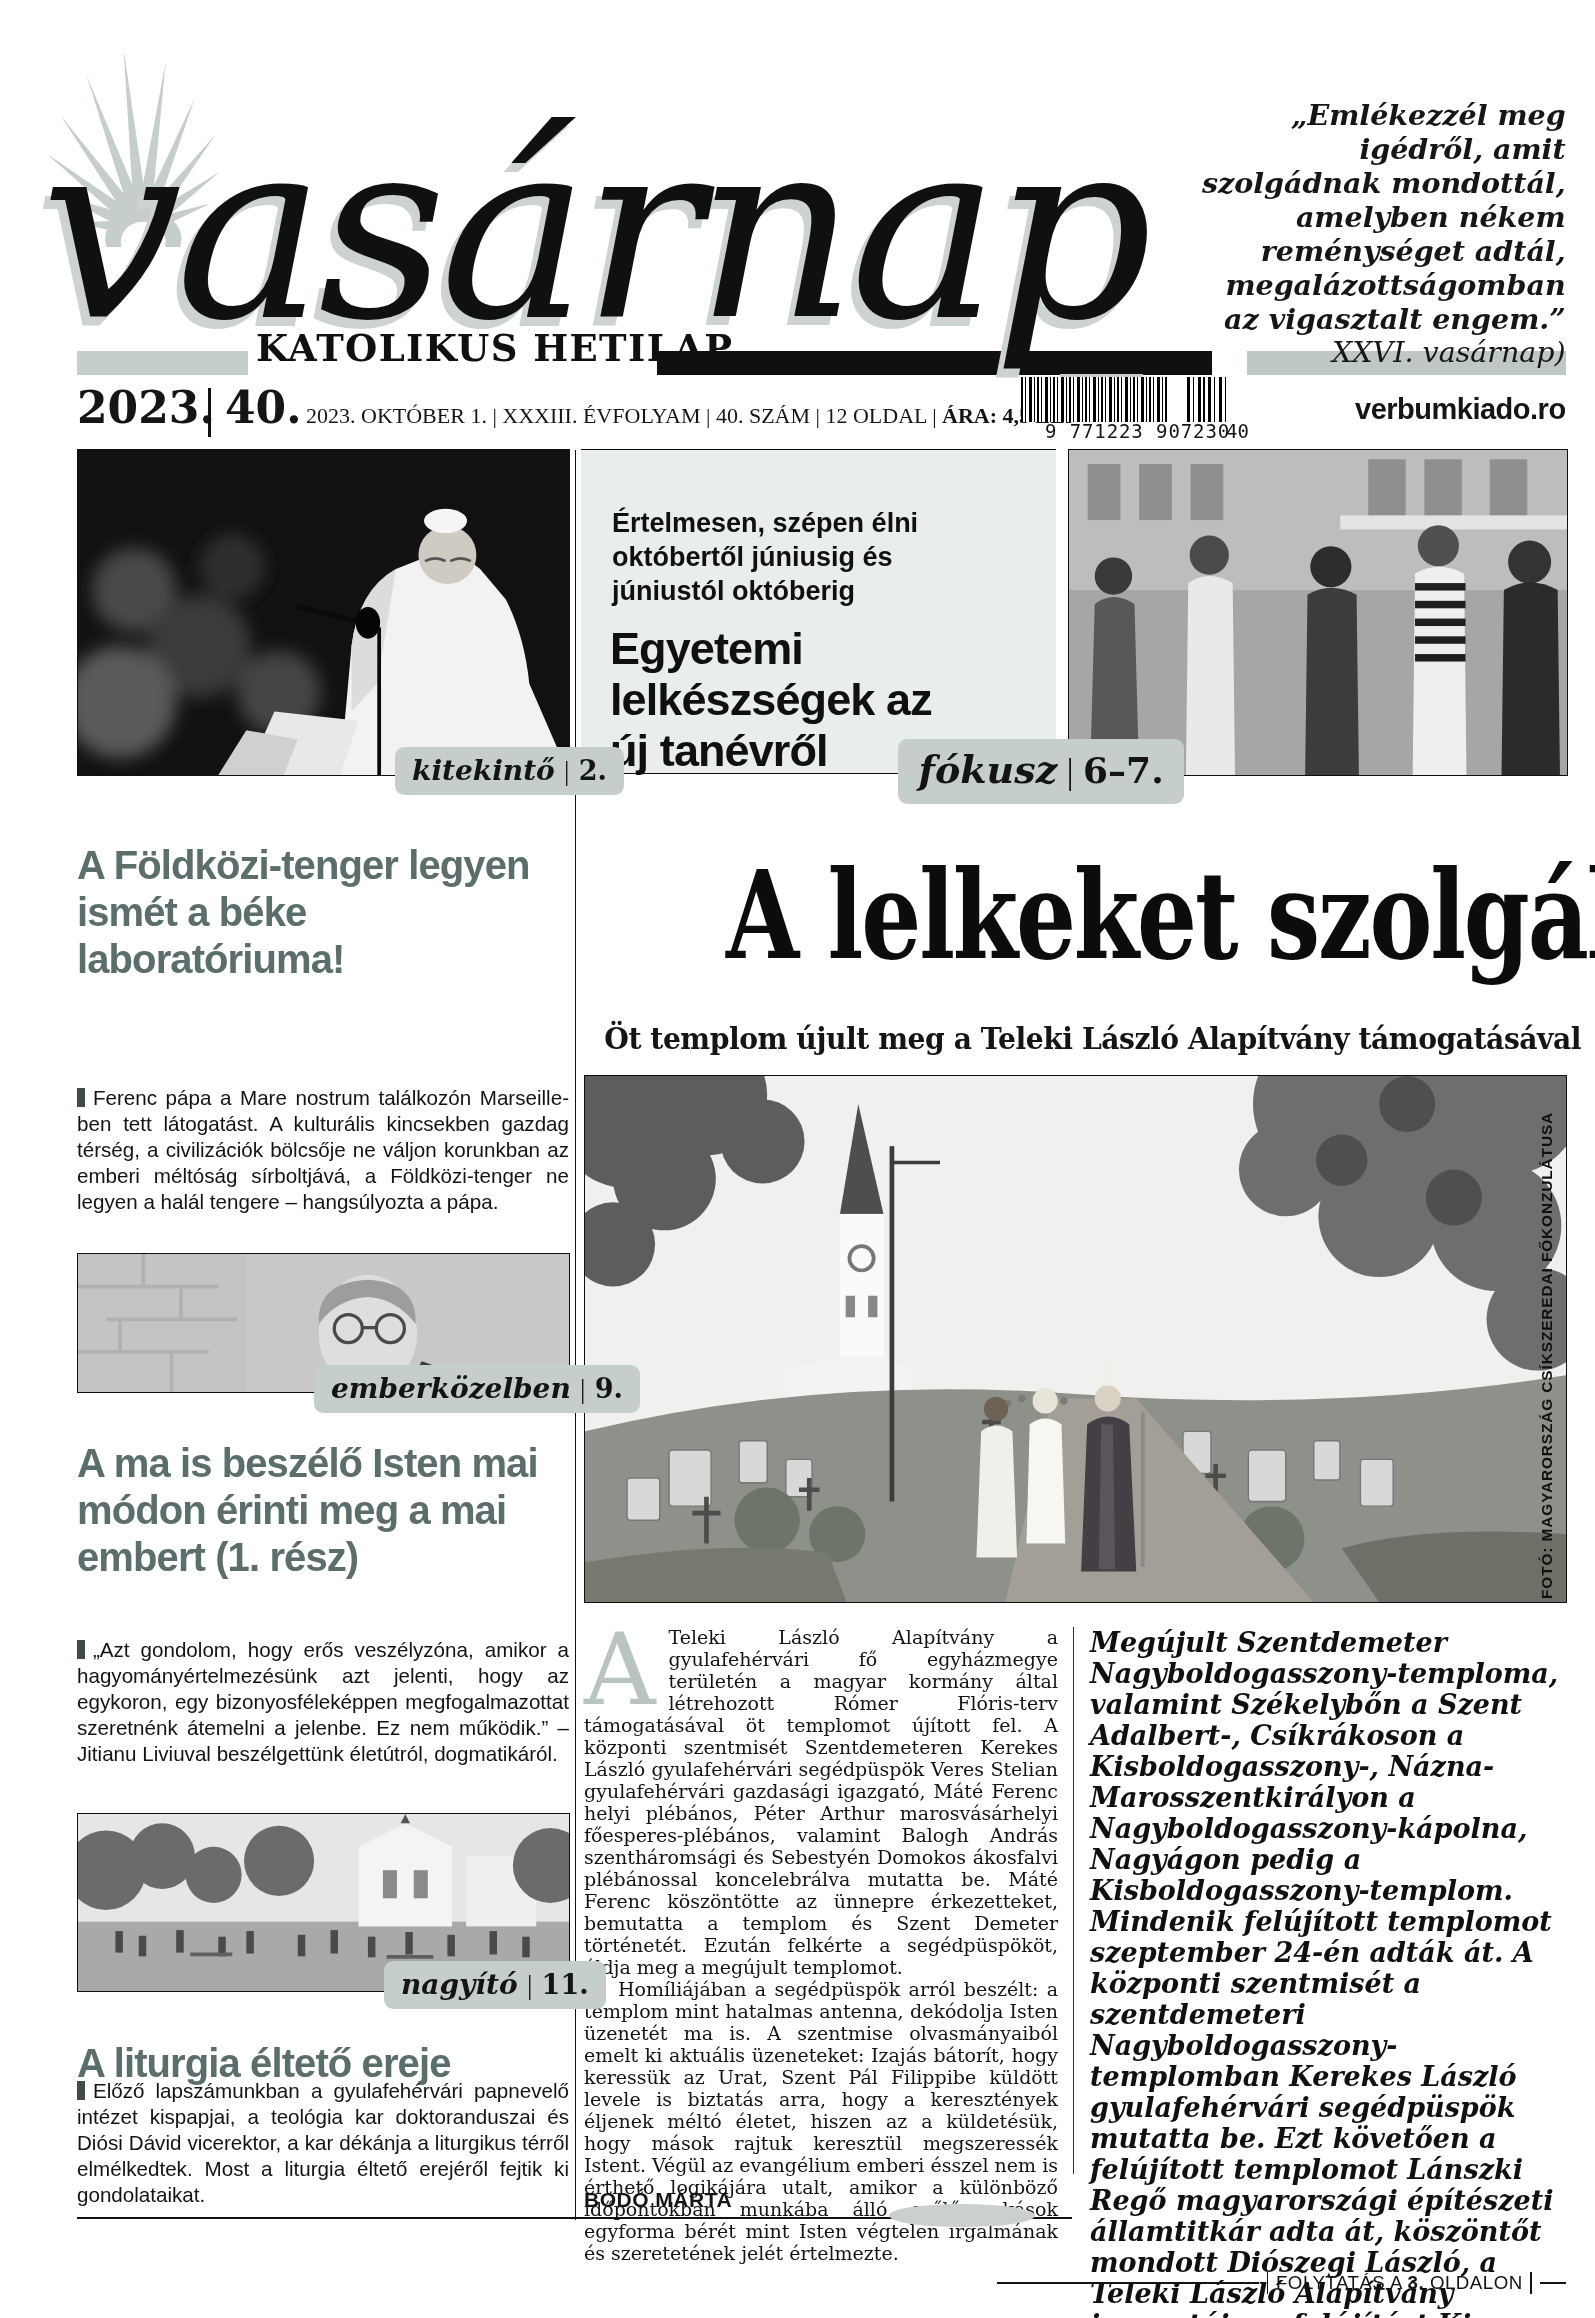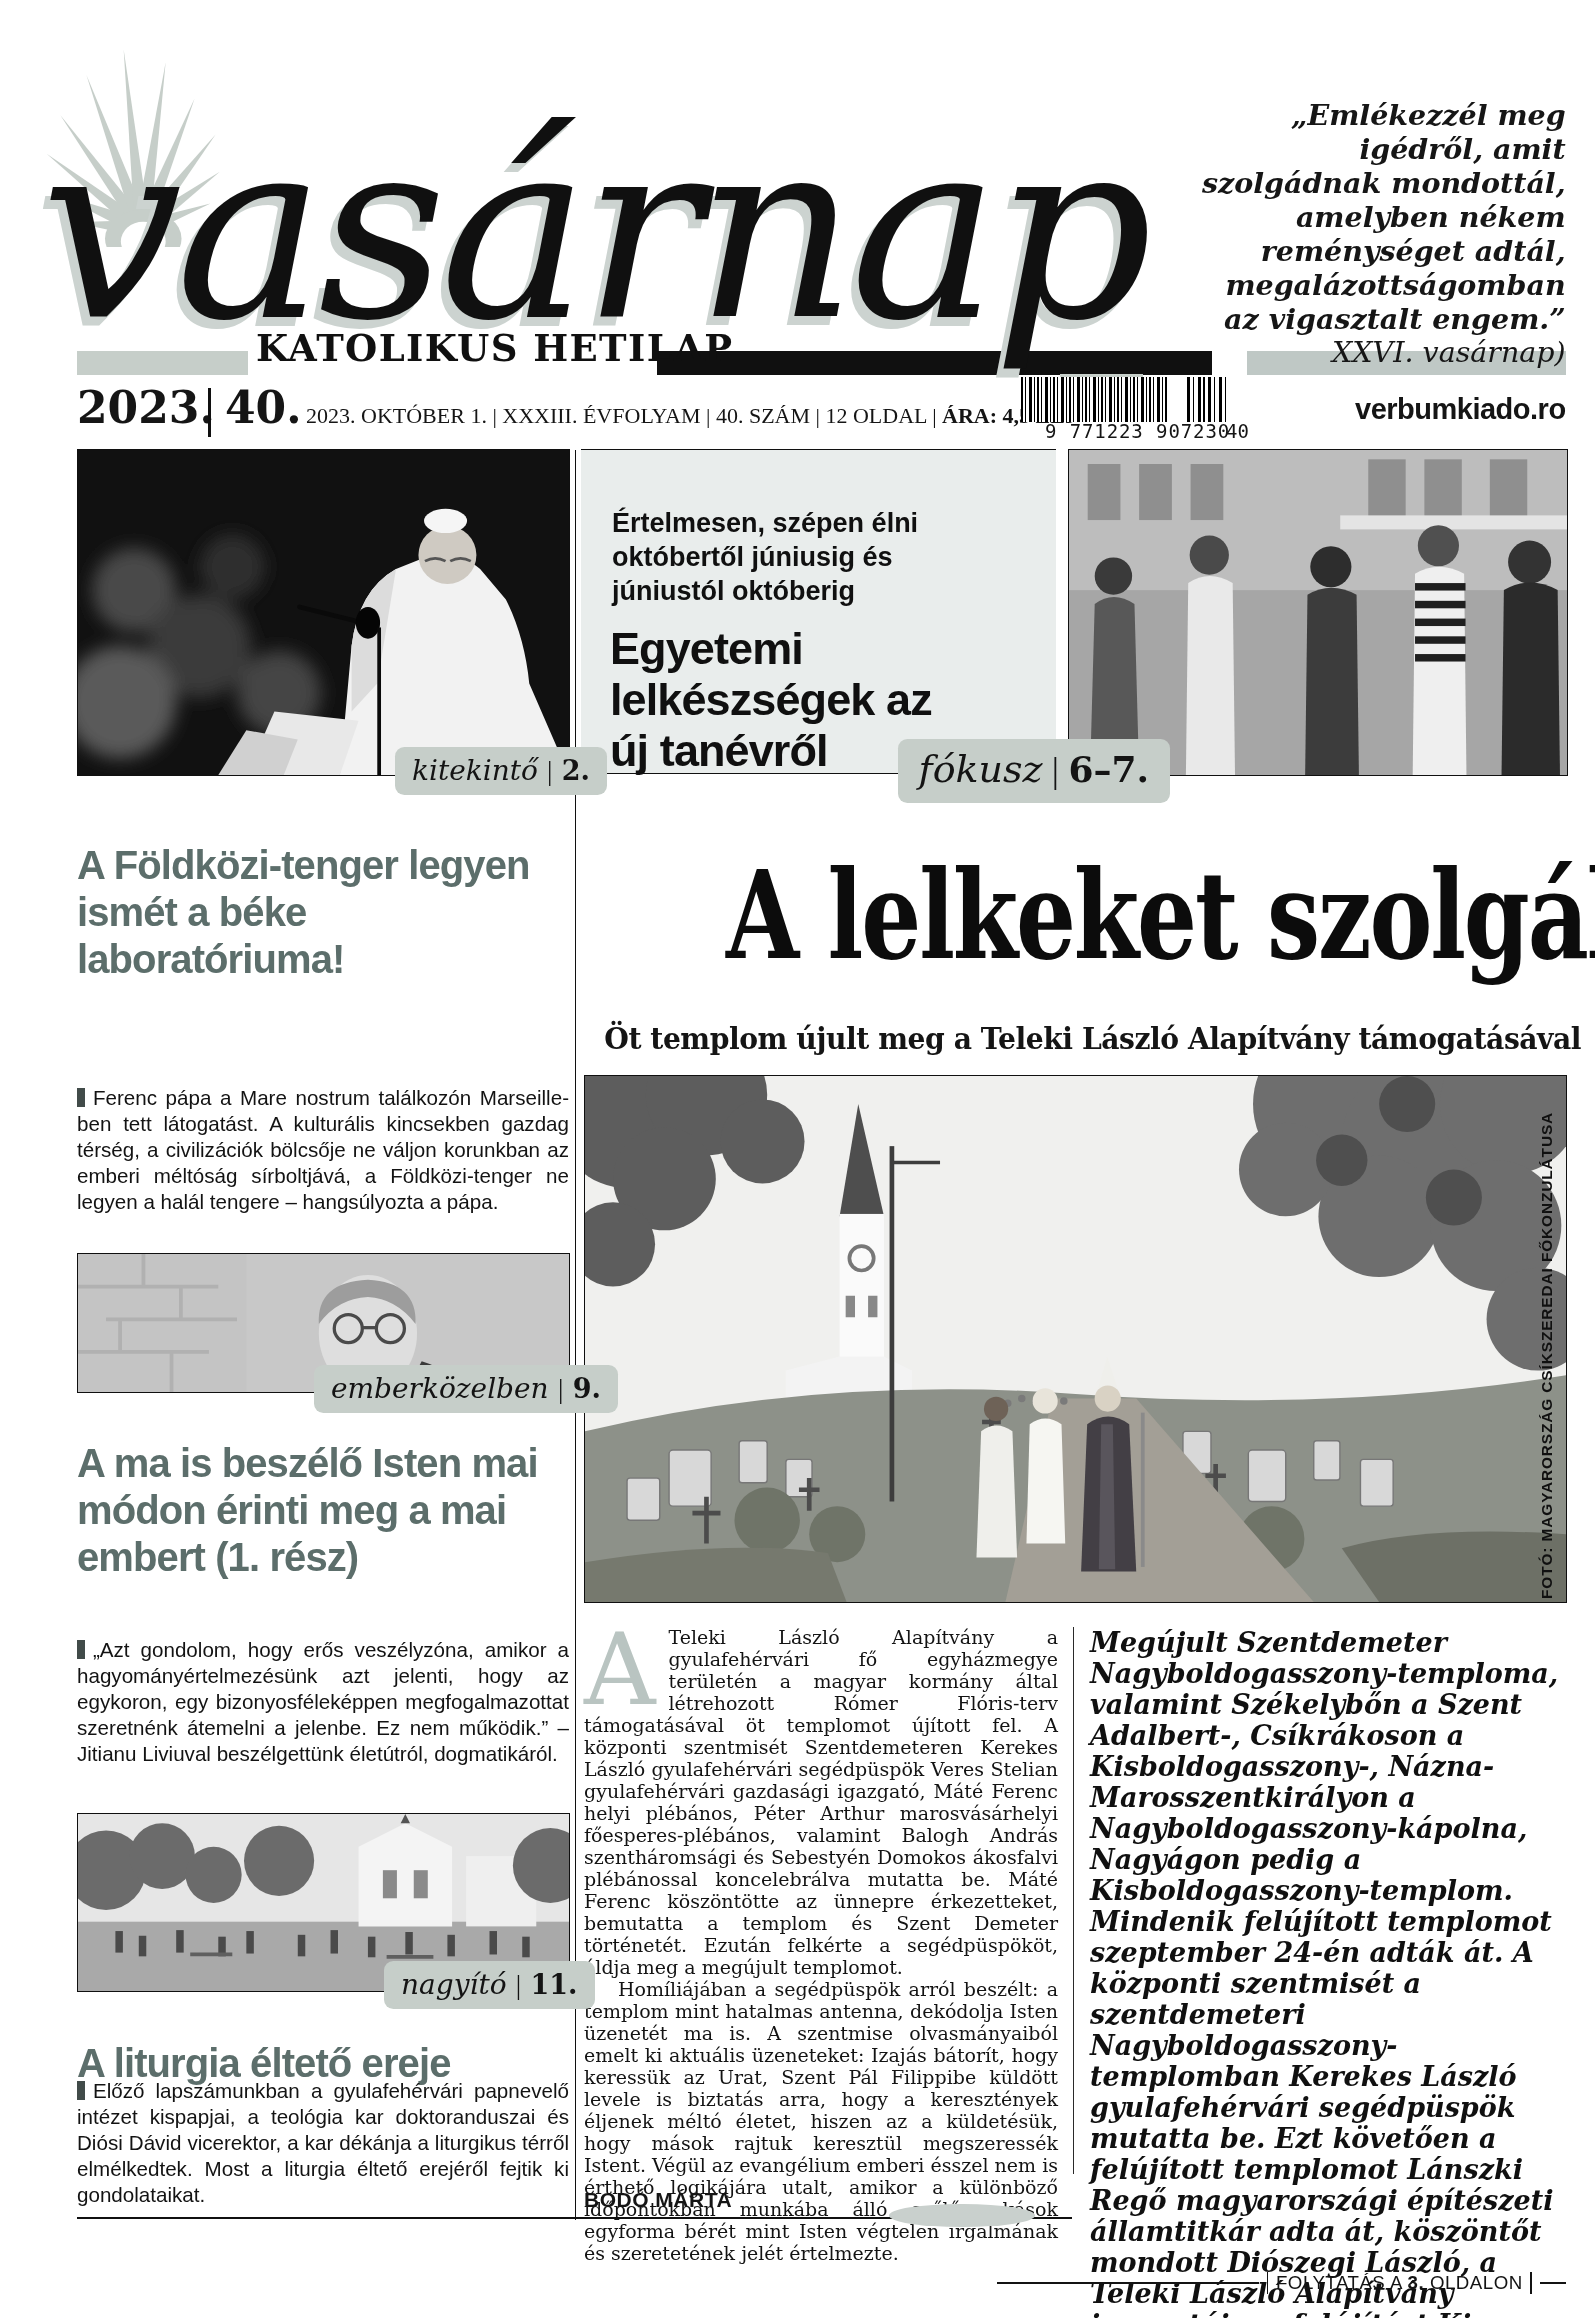--- a/index.html
+++ b/index.html
@@ -35,21 +35,21 @@
   .barcode-digits{position:absolute;left:1005px;top:420px;width:168px;font-family:"DejaVu Sans Mono",monospace;
       font-size:19px;letter-spacing:0.9px;text-align:center;white-space:nowrap;margin-left:40px;}
   .barcode-addon-digit{position:absolute;left:1187px;top:420px;width:43px;font-family:"DejaVu Sans Mono",monospace;
       font-size:19px;text-align:center;margin-left:29px;}
   
   .photo{position:absolute;border:1.9px solid #101010;overflow:hidden;background:#d8d8d8;}
   .photo svg{display:block;width:100%;height:100%;}
   
   .sec-label{position:absolute;display:inline-flex;align-items:baseline;gap:9.3px;
       background:#c6cec9;border-radius:9.3px;padding:6.5px 17px 8.4px 17px;z-index:5;white-space:nowrap;}
-  .sec-label .nm{font-family:"DejaVu Serif",serif;font-style:italic;font-weight:normal;font-size:28px;color:#141414;text-align:right;}
+  .sec-label .nm{font-family:"DejaVu Serif",serif;font-style:italic;font-weight:bold;font-size:28px;color:#141414;text-align:right;}
   .sec-label .sp{font-family:"Liberation Serif",serif;font-weight:300;font-size:27px;color:#141414;}
   .sec-label .pg{font-family:"DejaVu Serif",serif;font-weight:bold;font-size:27px;color:#141414;}
   .sec-label.big{padding:8.4px 20.6px 11.2px 20.6px;}
   .sec-label.big .nm{font-size:38px;}
   .sec-label.big .sp,.sec-label.big .pg{font-size:36px;}
   
   .teaser-box{position:absolute;left:581px;top:449px;width:475px;height:325px;background:#e9edec;
       border-top:1.9px solid #101010;border-bottom:1.9px solid #101010;box-sizing:border-box;}
   .teaser-kicker{position:absolute;left:612px;top:506px;width:318px;font-weight:bold;
       font-size:27px;line-height:34px;color:#101010;}

